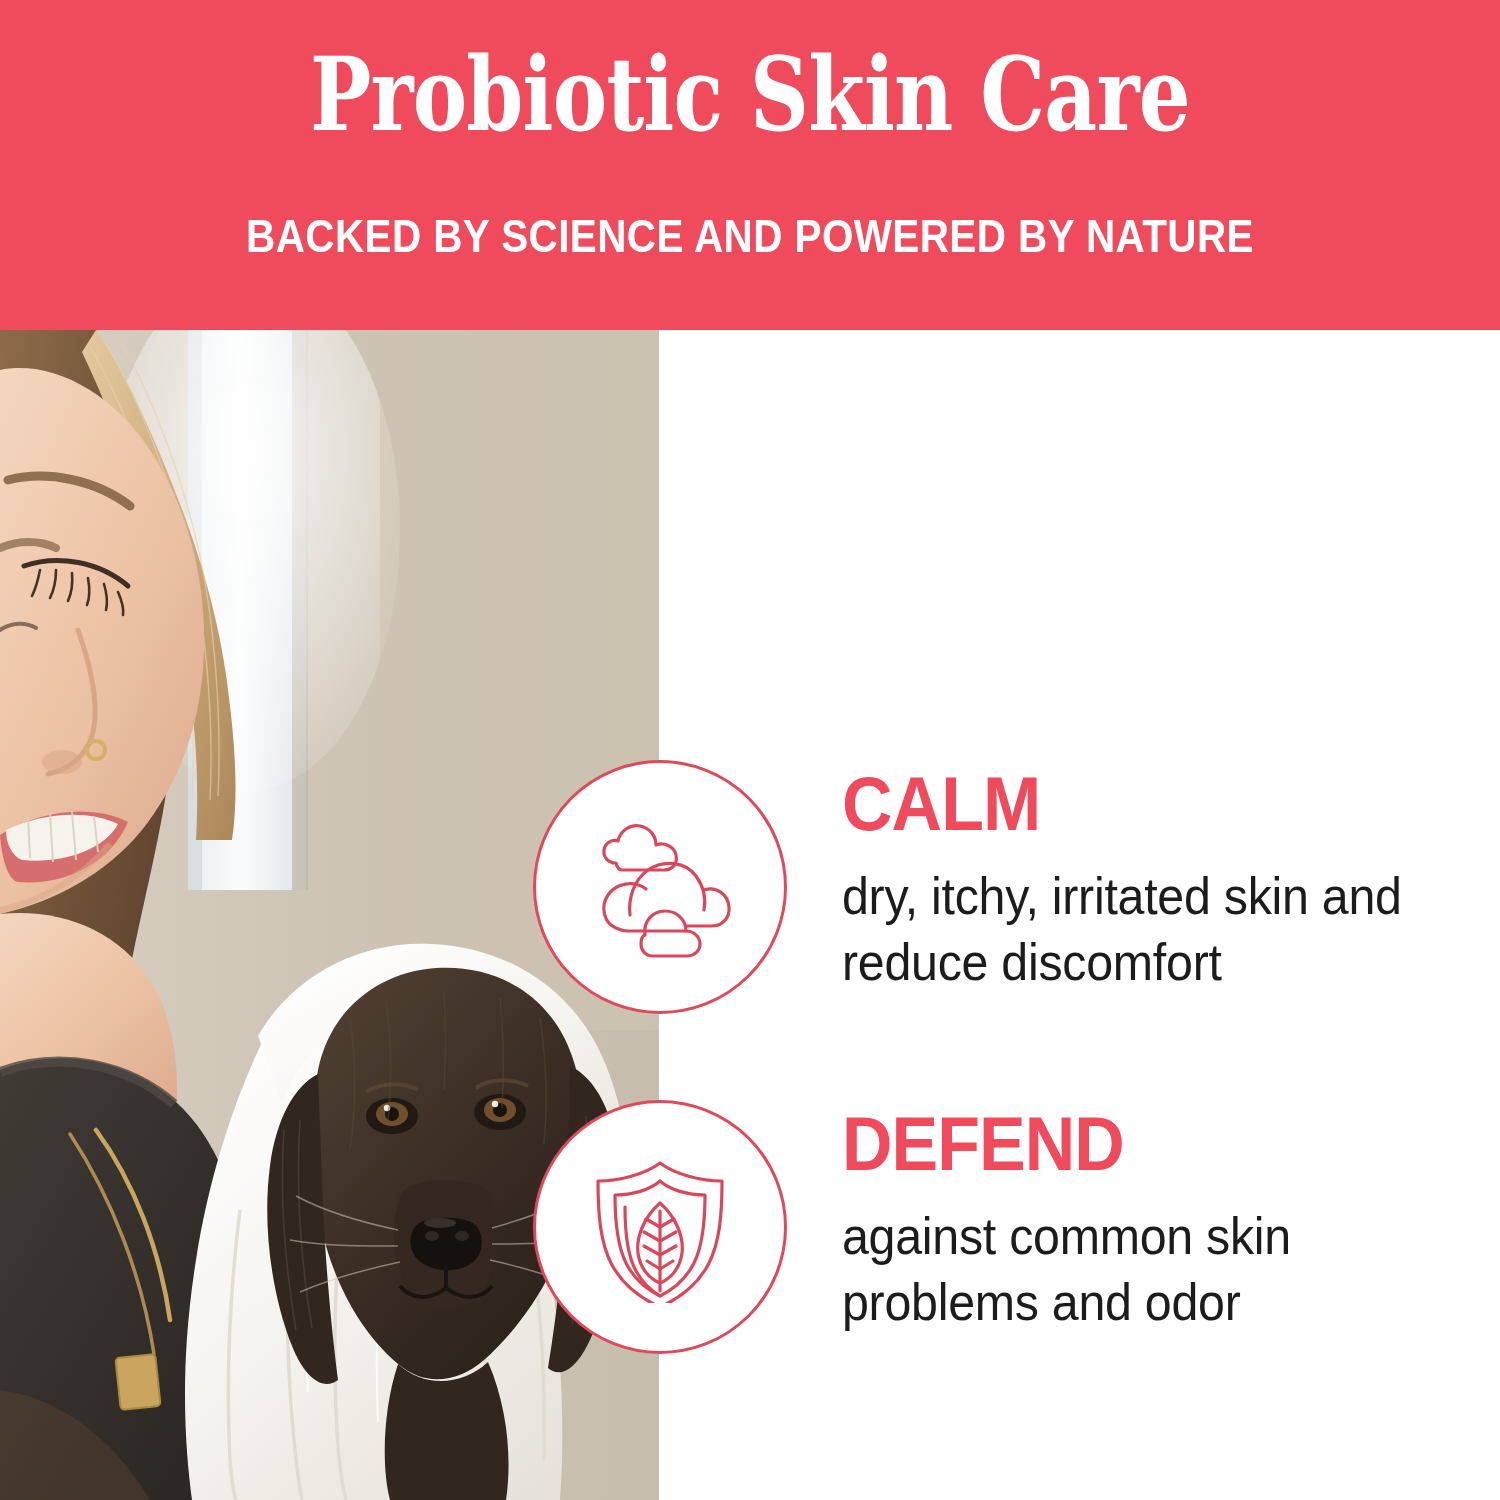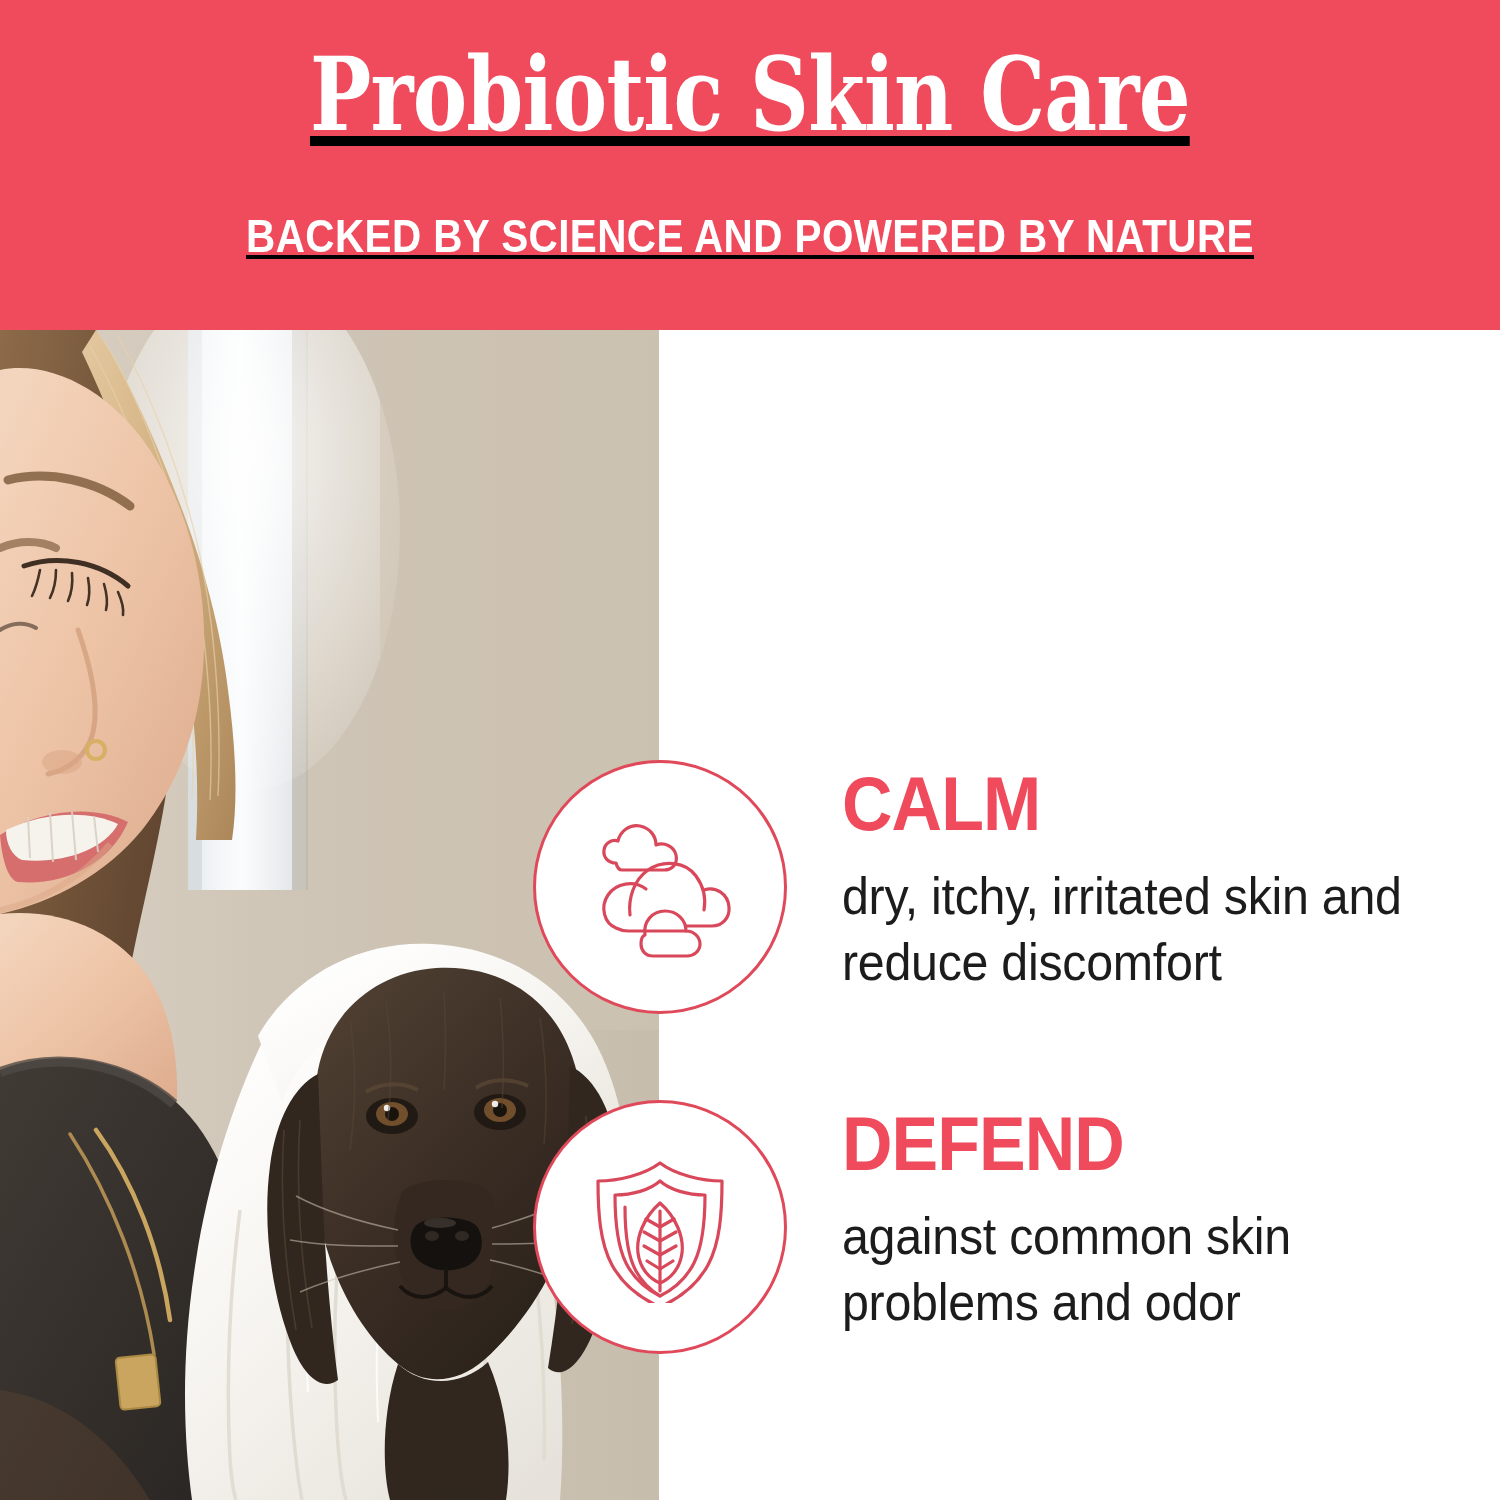--- a/index.html
+++ b/index.html
@@ -29,21 +29,20 @@
     top: 0;
     width: 1500px;
     height: 330px;
     background: #ef4b5c;
     display: flex;
     flex-direction: column;
     align-items: center;
     justify-content: flex-start;
     box-sizing: border-box;
     padding-top: 44px;
-    text-decoration: underline;
   }
   #banner-title {
     color: #ffffff;
     font-family: "DejaVu Serif", "Liberation Serif", serif;
     font-weight: bold;
     font-size: 102px;
     line-height: 1.0;
     letter-spacing: -1px;
     transform: scaleX(0.80);
     transform-origin: center center;

